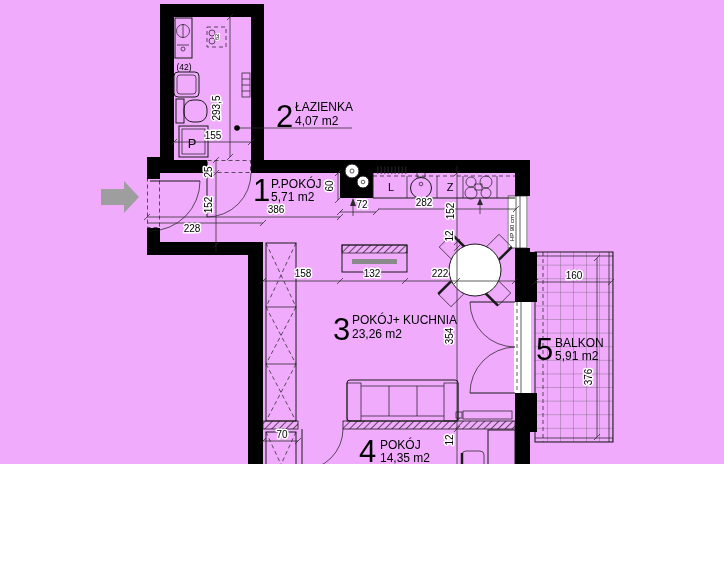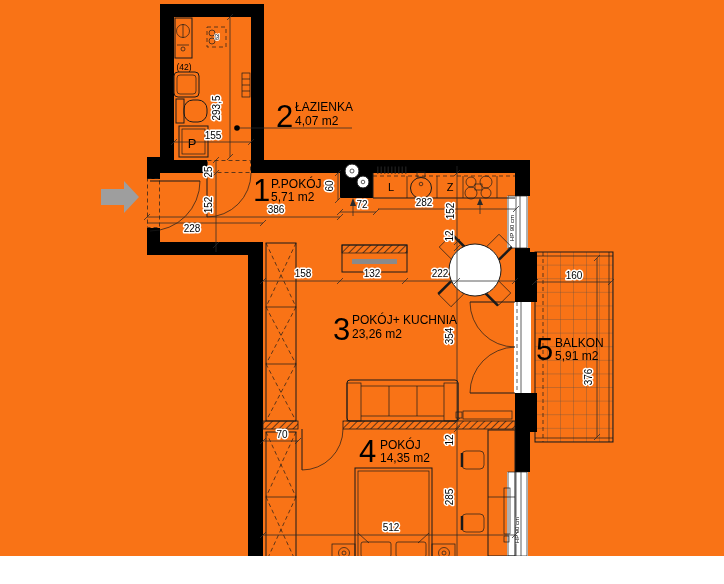--- a/index.html
+++ b/index.html
@@ -1,16 +1,16 @@
 <!DOCTYPE html>
 <html><head>
 <meta charset="utf-8">
 <style>
   html,body{margin:0;padding:0;background:#fff;}
-  .stage{position:relative;width:724px;height:556px;background:#f97316;overflow:hidden;text-align:right;}
+  .stage{position:relative;width:724px;height:464px;background:#f0abfc;overflow:hidden;text-align:right;}
   svg{display:block;}
   .w{fill:#000;stroke:none;}
   .f{fill:none;stroke:#1a1a1a;stroke-width:1;}
   .f2{fill:none;stroke:#1a1a1a;stroke-width:0.7;}
   .fw{fill:#fff;stroke:#1a1a1a;stroke-width:1;}
   .fwn{fill:#fff;stroke:none;}
   .d{fill:none;stroke:#2a2a2a;stroke-width:0.75;}
   .dash{stroke-dasharray:4 3;}
   .t{font-family:"Liberation Sans",sans-serif;fill:#000;}
   .num{font-size:31px;}

